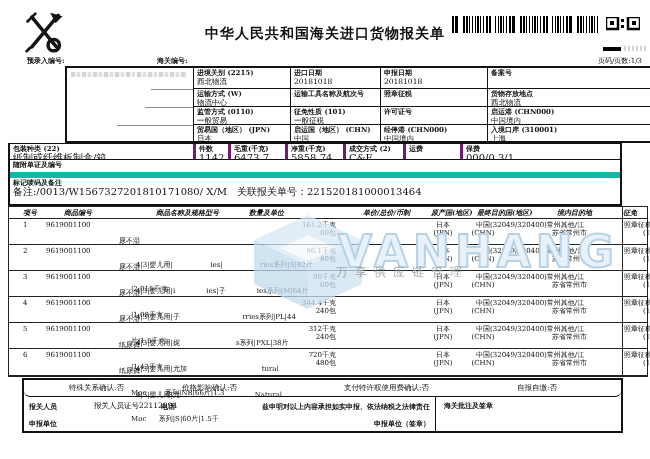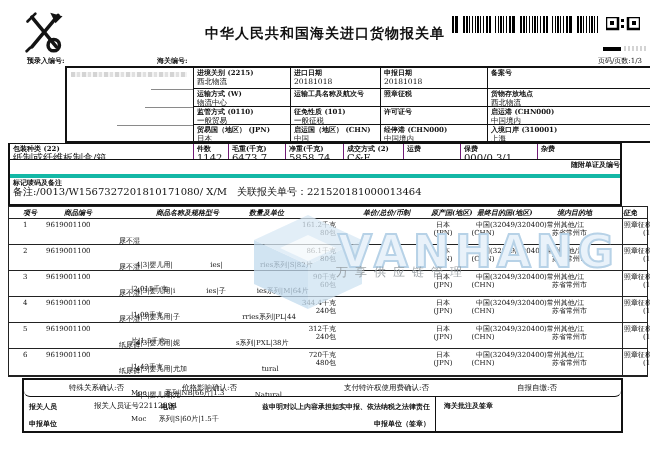--- a/index.html
+++ b/index.html
@@ -35,23 +35,23 @@
   .irow.h21{height:21px} .irow.h18{height:18px} .irow.h16{height:16px}
   .icell { border-left:1px solid #111; padding:1px 0 0 3px; overflow:hidden; }
   .ilabel { font-size:7px; font-weight:bold; line-height:8px; white-space:nowrap; }
   .ival { font-size:7.5px; line-height:8px; margin-top:1px; white-space:nowrap; }
 
   
   .boxB { position:absolute; left:8px; top:143px; width:614px; height:63px;
           border:2px solid #111; border-top-width:1px; }
   .wrow { display:grid; grid-template-columns:183px 35px 57px 58px 60px 57px 77px auto;
           height:16px; border-bottom:1px solid #111; }
-  .wcell { border-left:1px solid #701a75; padding:1px 0 0 3px; overflow:hidden; }
+  .wcell { border-left:3px solid #701a75; padding:1px 0 0 3px; overflow:hidden; }
   .wcell:first-child { border-left:none; }
-  .docsrow { height:18px; border-bottom:4px solid #14b8a6; padding:1px 0 0 3px;text-align:right; }
+  .docsrow { height:18px; border-bottom:6px solid #14b8a6; padding:1px 0 0 3px; }
   .marksrow { padding:1px 0 0 3px; }
   .bl { font-size:7px; font-weight:bold; line-height:8px; }
   .bv { font-size:10px; line-height:9px; }
 
   
   .items { position:absolute; left:8px; top:206px; width:640px; height:171px;
            border:1px solid #222; border-bottom-width:2px; }
   .items-vline { position:absolute; left:613px; top:0; bottom:0; border-left:1px solid #222; }
   .items-header { position:relative; height:12px; border-bottom:1px solid #222; }
   .items-header span { position:absolute; top:1px; font-size:7px; font-weight:bold; white-space:nowrap;font-style:italic; }
@@ -240,24 +240,20 @@
       <div class="bv">C&amp;F</div>
     </div>
       <div class="wcell">
       <div class="bl">运费</div>
       <div class="bv"></div>
     </div>
       <div class="wcell">
       <div class="bl">保费</div>
       <div class="bv">000/0.3/1</div>
     </div>
-      <div class="wcell">
-      <div class="bl">杂费</div>
-      <div class="bv"></div>
-    </div>
     </div>
   <div class="docsrow">
     <div class="bl">随附单证及编号</div>
   </div>
   <div class="marksrow">
     <div class="bl">标记唛码及备注</div>
     <div class="bv">备注:/0013/W1567327201810171080/ X/M　关联报关单号：221520181000013464</div>
   </div>
 </div>
 

